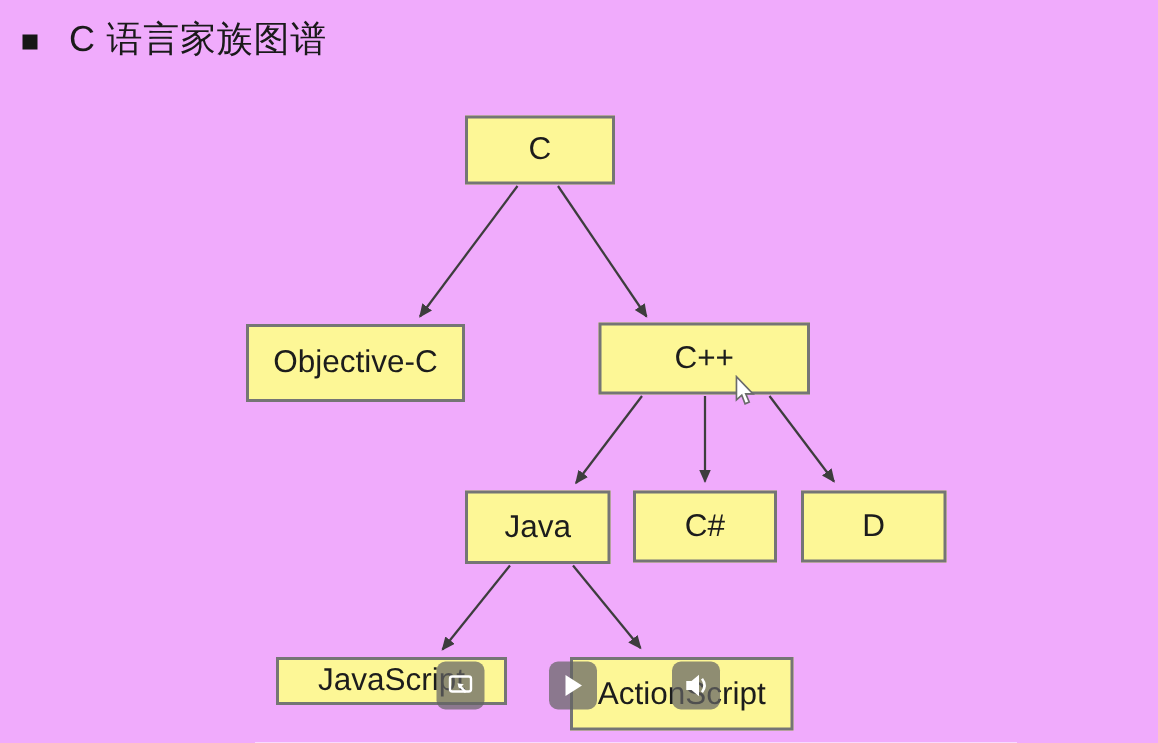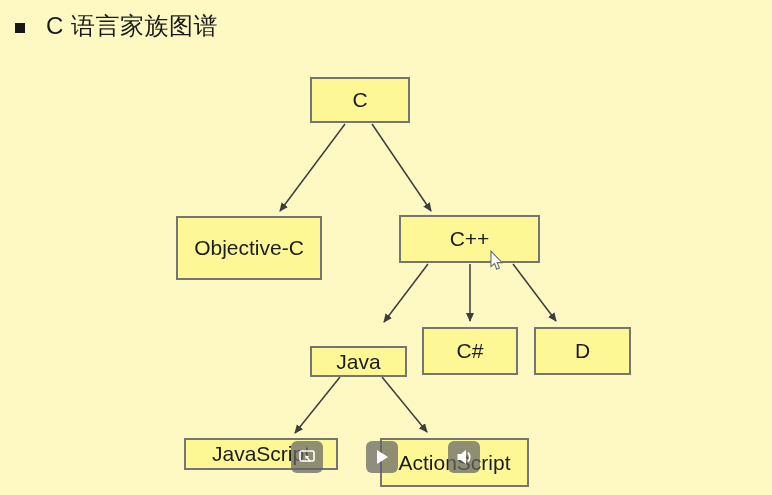--- a/index.html
+++ b/index.html
@@ -1,18 +1,18 @@
 <!DOCTYPE html>
 <html style="--node-fill: #FDF796; --node-border: #757575; --arrow: #3d3d3d; --text: #1c1c1c; --overlay-button-bg: rgba(100,100,100,0.72); --overlay-glyph: #ffffff;"><head>
 <meta charset="utf-8">
 <style>
   html,body{margin:0;padding:0;background:#ffffff;}
   .stage{
     position:relative;width:772px;height:495px;overflow:hidden;
-    background:#fef9c3;
+    background:#f0abfc;
     font-family:"Liberation Sans","DejaVu Sans",sans-serif;
   }
   .title-row{
     position:absolute;left:15px;top:10px;display:flex;align-items:center;
   }
   .bullet{
     width:10px;height:10px;background:#171717;margin-right:21px;margin-top:3px;
   }
   .title-text{
     font-size:24px;color:#1a1a1a;letter-spacing:0.5px;white-space:nowrap;
@@ -56,23 +56,23 @@
         <line x1="428" y1="264" x2="384" y2="322" stroke="#3d3d3d" stroke-width="1.5" marker-end="url(#arrowhead)"></line>
         <line x1="470" y1="264" x2="470" y2="321" stroke="#3d3d3d" stroke-width="1.5" marker-end="url(#arrowhead)"></line>
         <line x1="513" y1="264" x2="556" y2="321" stroke="#3d3d3d" stroke-width="1.5" marker-end="url(#arrowhead)"></line>
         <line x1="340" y1="377" x2="295" y2="433" stroke="#3d3d3d" stroke-width="1.5" marker-end="url(#arrowhead)"></line>
         <line x1="382" y1="377" x2="427" y2="432" stroke="#3d3d3d" stroke-width="1.5" marker-end="url(#arrowhead)"></line>
       </g>
   </svg>
 
   <div id="nodes-layer">
       <div class="node" style="left: 310px; top: 77px; width: 100px; height: 46px;">C</div>
-      <div class="node" style="left: 176px; top: 216px; width: 146px; height: 64px;">Objective-C</div>
+      <div class="node" style="left: 164px; top: 216px; width: 146px; height: 52px;">Objective-C</div>
       <div class="node" style="left: 399px; top: 215px; width: 141px; height: 48px;">C++</div>
-      <div class="node" style="left: 310px; top: 346px; width: 97px; height: 31px;">Java</div>
+      <div class="node" style="left: 310px; top: 327px; width: 97px; height: 49px;">Java</div>
       <div class="node" style="left: 422px; top: 327px; width: 96px; height: 48px;">C#</div>
       <div class="node" style="left: 534px; top: 327px; width: 97px; height: 48px;">D</div>
       <div class="node" style="left: 184px; top: 438px; width: 154px; height: 32px;">JavaScript</div>
       <div class="node" style="left: 380px; top: 438px; width: 149px; height: 49px;">ActionScript</div>
     </div>
 
   <button class="overlay-btn" style="left: 291px; top: 441px;">
     <svg width="20" height="20" viewBox="0 0 20 20">
       <rect x="3" y="4" width="14" height="10" rx="1.5" fill="none" stroke="#ffffff" stroke-width="1.6"></rect>
       <line x1="13.5" y1="14.5" x2="9" y2="9.8" stroke="#ffffff" stroke-width="1.6"></line>

